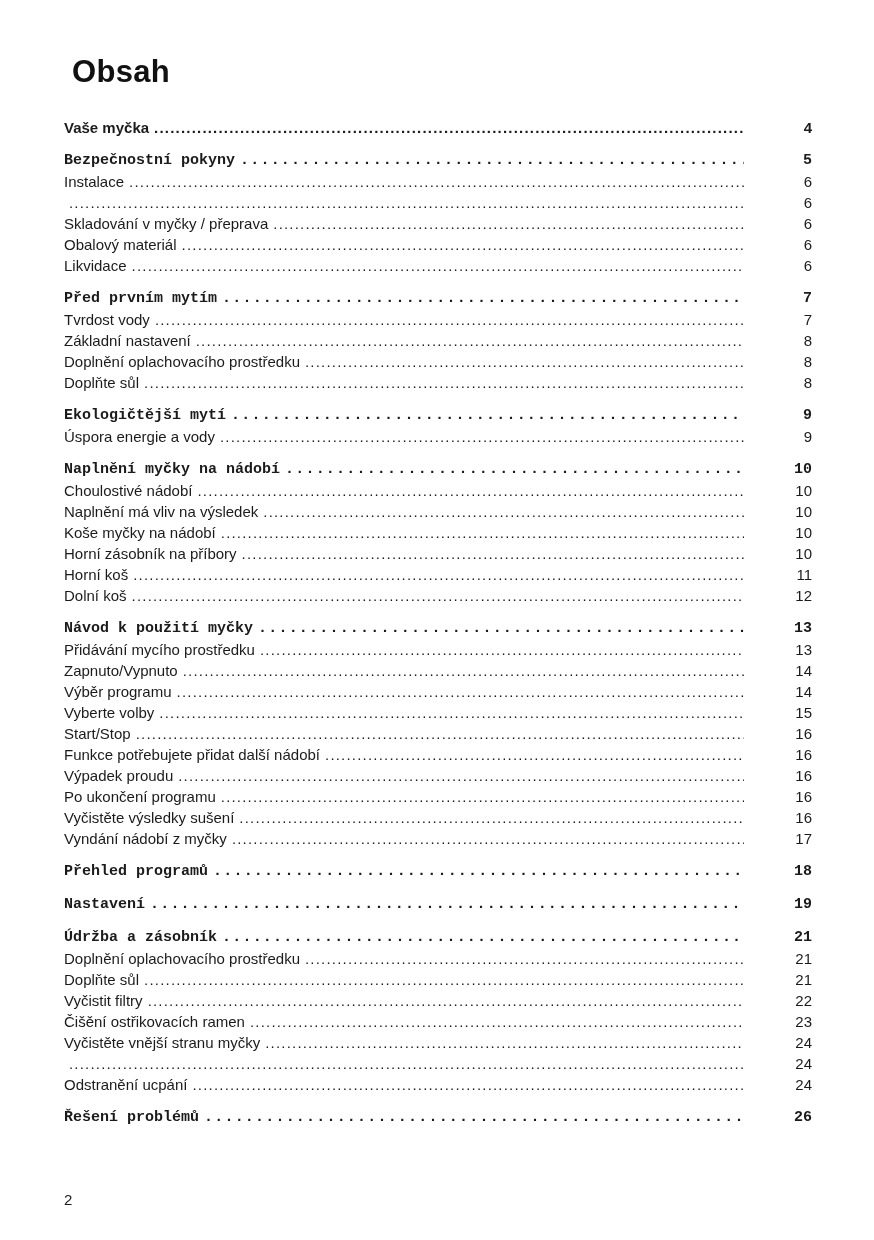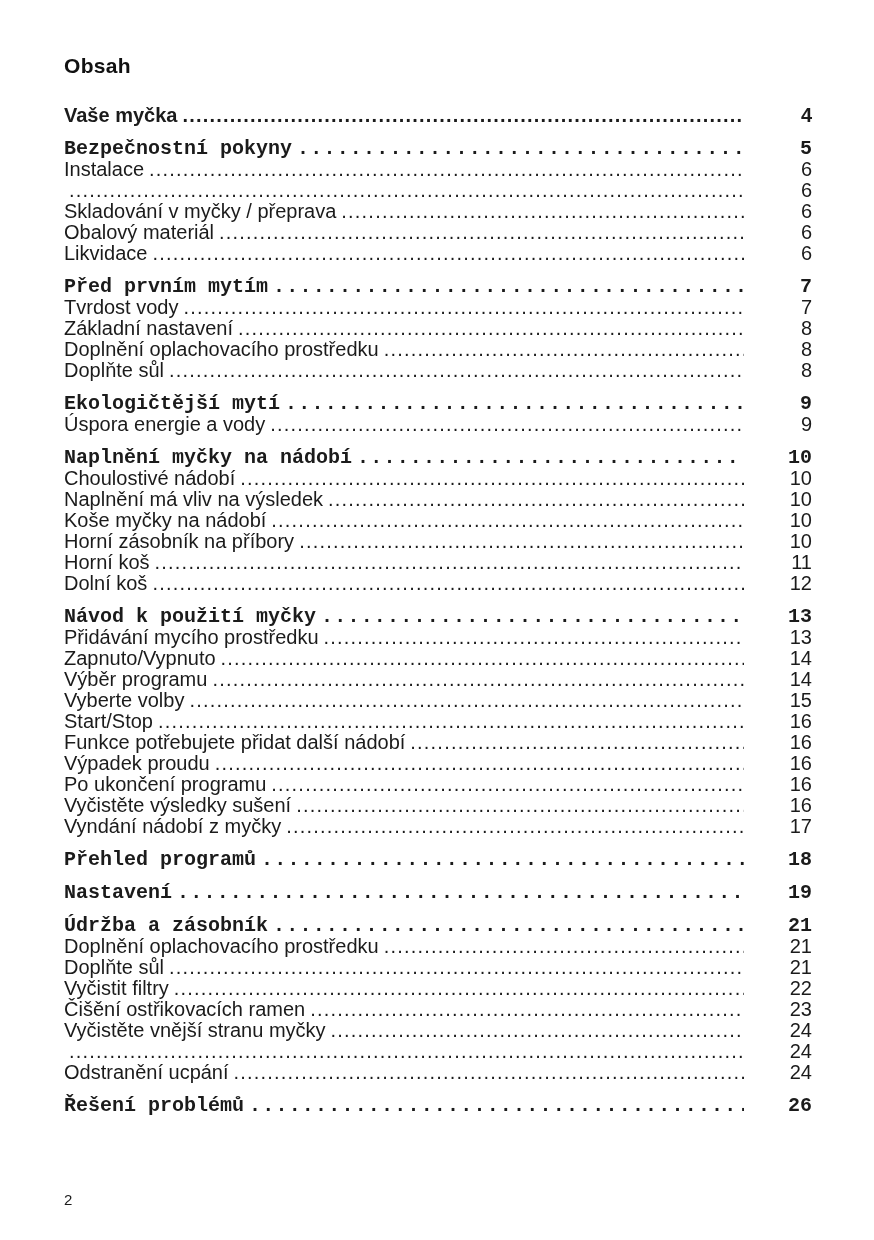--- a/index.html
+++ b/index.html
@@ -16,33 +16,33 @@
     color: #1b1b1b;
     overflow: hidden;
   }
   .page {
     position: relative;
     width: 100%;
     height: 100%;
     padding: 54px 62px 0 64px;
   }
   h1.doc-title {
-    font-size: 21px;
+    font-size: 31px;
     font-weight: bold;
     letter-spacing: 0.3px;
-    margin: 0 0 27px 0;
+    margin: 0 0 27px 8px;
     color: #111;
   }
   .toc {
     width: 100%;
   }
   .toc-row {
     display: flex;
     align-items: baseline;
-    font-size: 20px;
+    font-size: 15px;
     line-height: 21px;
     font-weight: normal;
   }
   .toc-row.bold { font-weight: bold; }
   .toc-row.gap { margin-top: 12px; font-family: Liberation Mono, monospace; }
   .toc-label {
     flex: none;
     white-space: nowrap;
   }
   .toc-dots {

